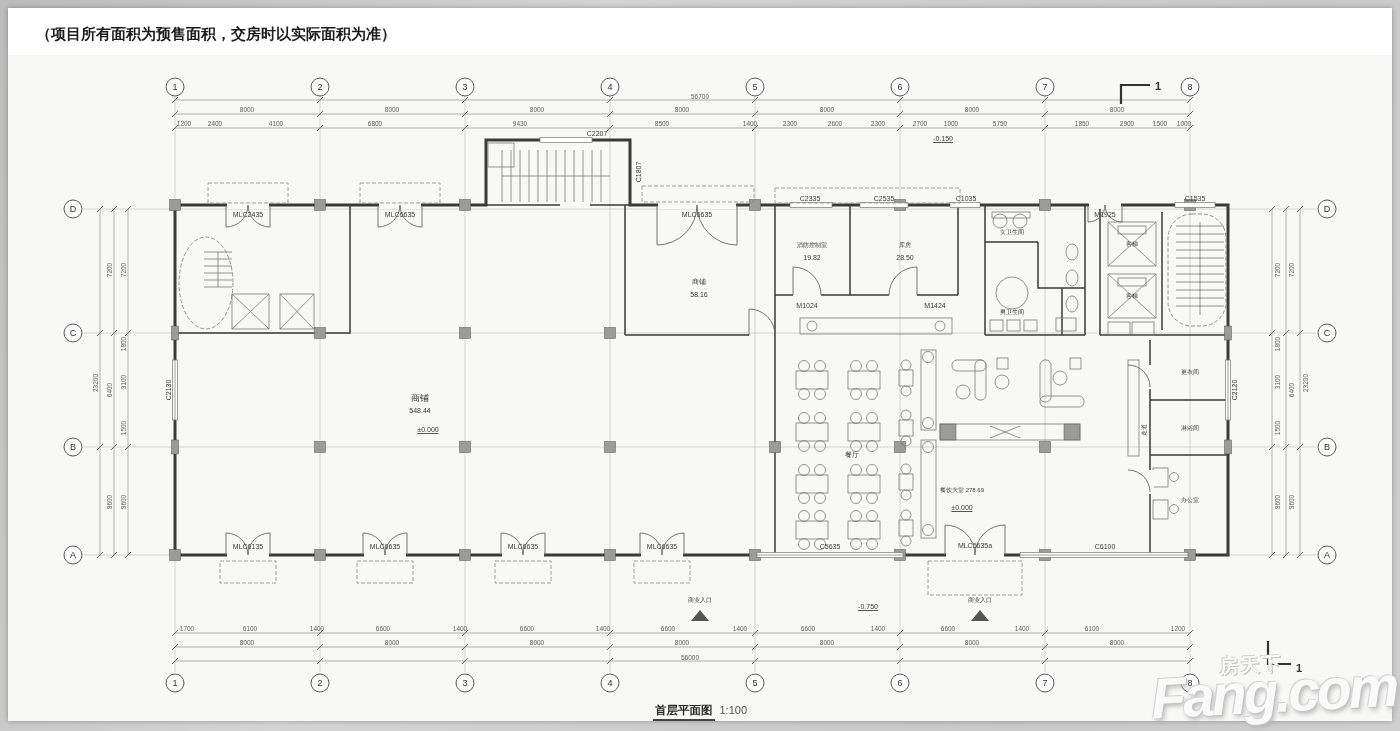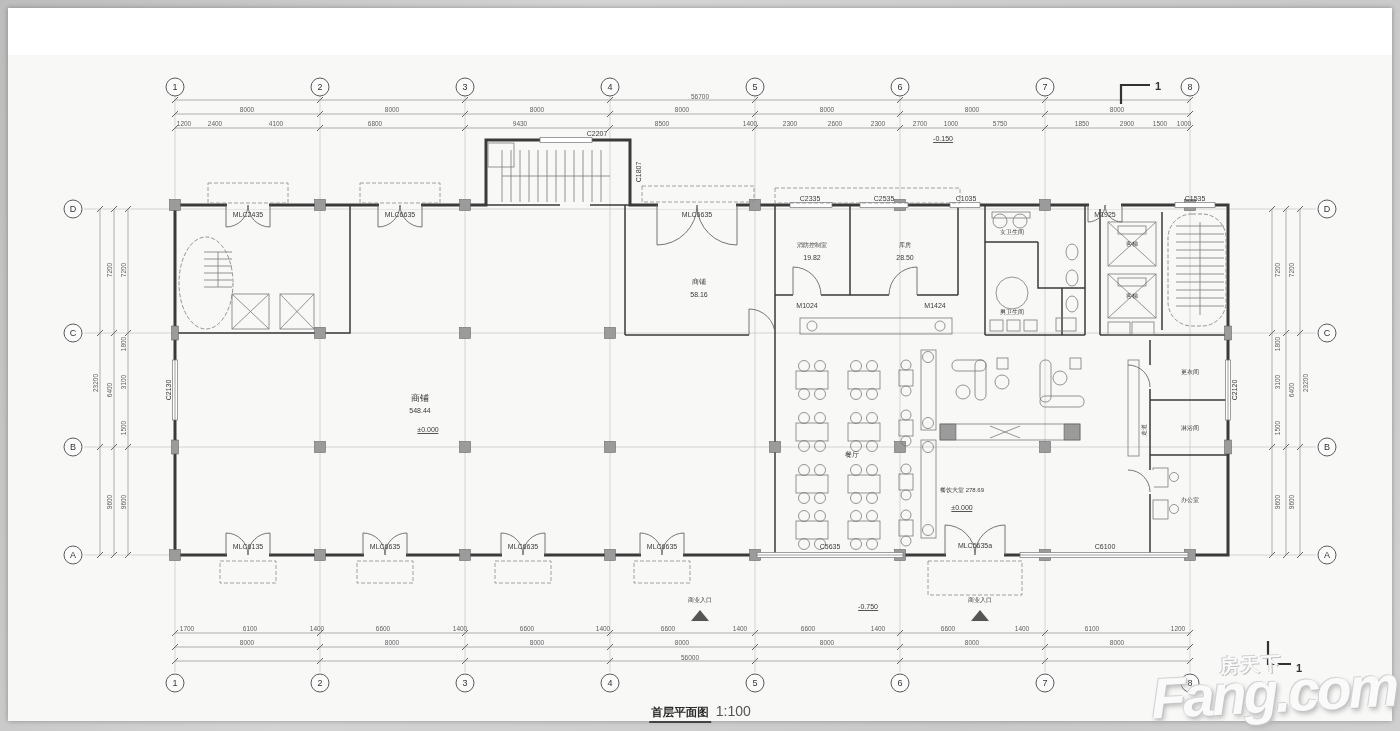--- a/index.html
+++ b/index.html
@@ -21,33 +21,34 @@
   .dim.rot{transform:translate(-50%,-50%) rotate(-90deg)}
   .lbl{position:absolute;font-size:7px;color:#3a3a3a;transform:translate(-50%,-50%);white-space:nowrap}
   .lbl.rot{transform:translate(-50%,-50%) rotate(-90deg)}
   .lbl.lvl{border-bottom:1px solid #555;padding-bottom:0px}
   .lbl.big{font-size:9px;color:#333}
   .lbl.s6{font-size:6px}
   .smark{position:absolute;font-size:11px;font-weight:700;color:#333;transform:translate(-50%,-50%)}
   .caption{position:absolute;left:50%;top:703px;transform:translateX(-50%);z-index:3;
            display:flex;align-items:baseline;gap:5px;}
   .caption .cap-name{font-size:11.5px;font-weight:700;color:#2a2a2a;border-bottom:2px solid #444;padding:0 2px 1px}
-  .caption .cap-scale{font-size:14px;color:#555}
+  .caption .cap-scale{font-size:11px;color:#555}
   .watermark{position:absolute;right:4px;bottom:6px;z-index:5;transform:rotate(-3deg);pointer-events:none}
   .wm-main{font-size:57px;font-weight:900;font-style:italic;letter-spacing:-3px;color:rgba(252,252,252,.96);
            text-shadow:1px 1px 0 #c6c6c6,-1px -1px 0 #d4d4d4,2px 3px 5px #b5b5b5;}
   .wm-cn{position:absolute;left:70px;top:-8px;font-size:19px;font-weight:800;color:rgba(252,252,252,.96);
          text-shadow:1px 1px 0 #c2c2c2,-1px -1px 0 #d2d2d2;letter-spacing:2px;}
 </style>
 </head>
 <body>
 
 <div class="sheet"></div>
 
 <div class="titlebar">
+  <span class="t-note">（项目所有面积为预售面积，交房时以实际面积为准）</span>
 </div>
 
 <svg class="plan-svg" viewBox="0 0 1400 731" xmlns="http://www.w3.org/2000/svg">
   <defs>
     <g id="tbl4" stroke="#7a7a7a" stroke-width="0.8" fill="none">
       <circle cx="-8" cy="-14" r="5.5"></circle>
         <circle cx="8" cy="-14" r="5.5"></circle>
       <circle cx="-8" cy="14" r="5.5"></circle>
         <circle cx="8" cy="14" r="5.5"></circle>
       <rect x="-16" y="-9" width="32" height="18"></rect>

